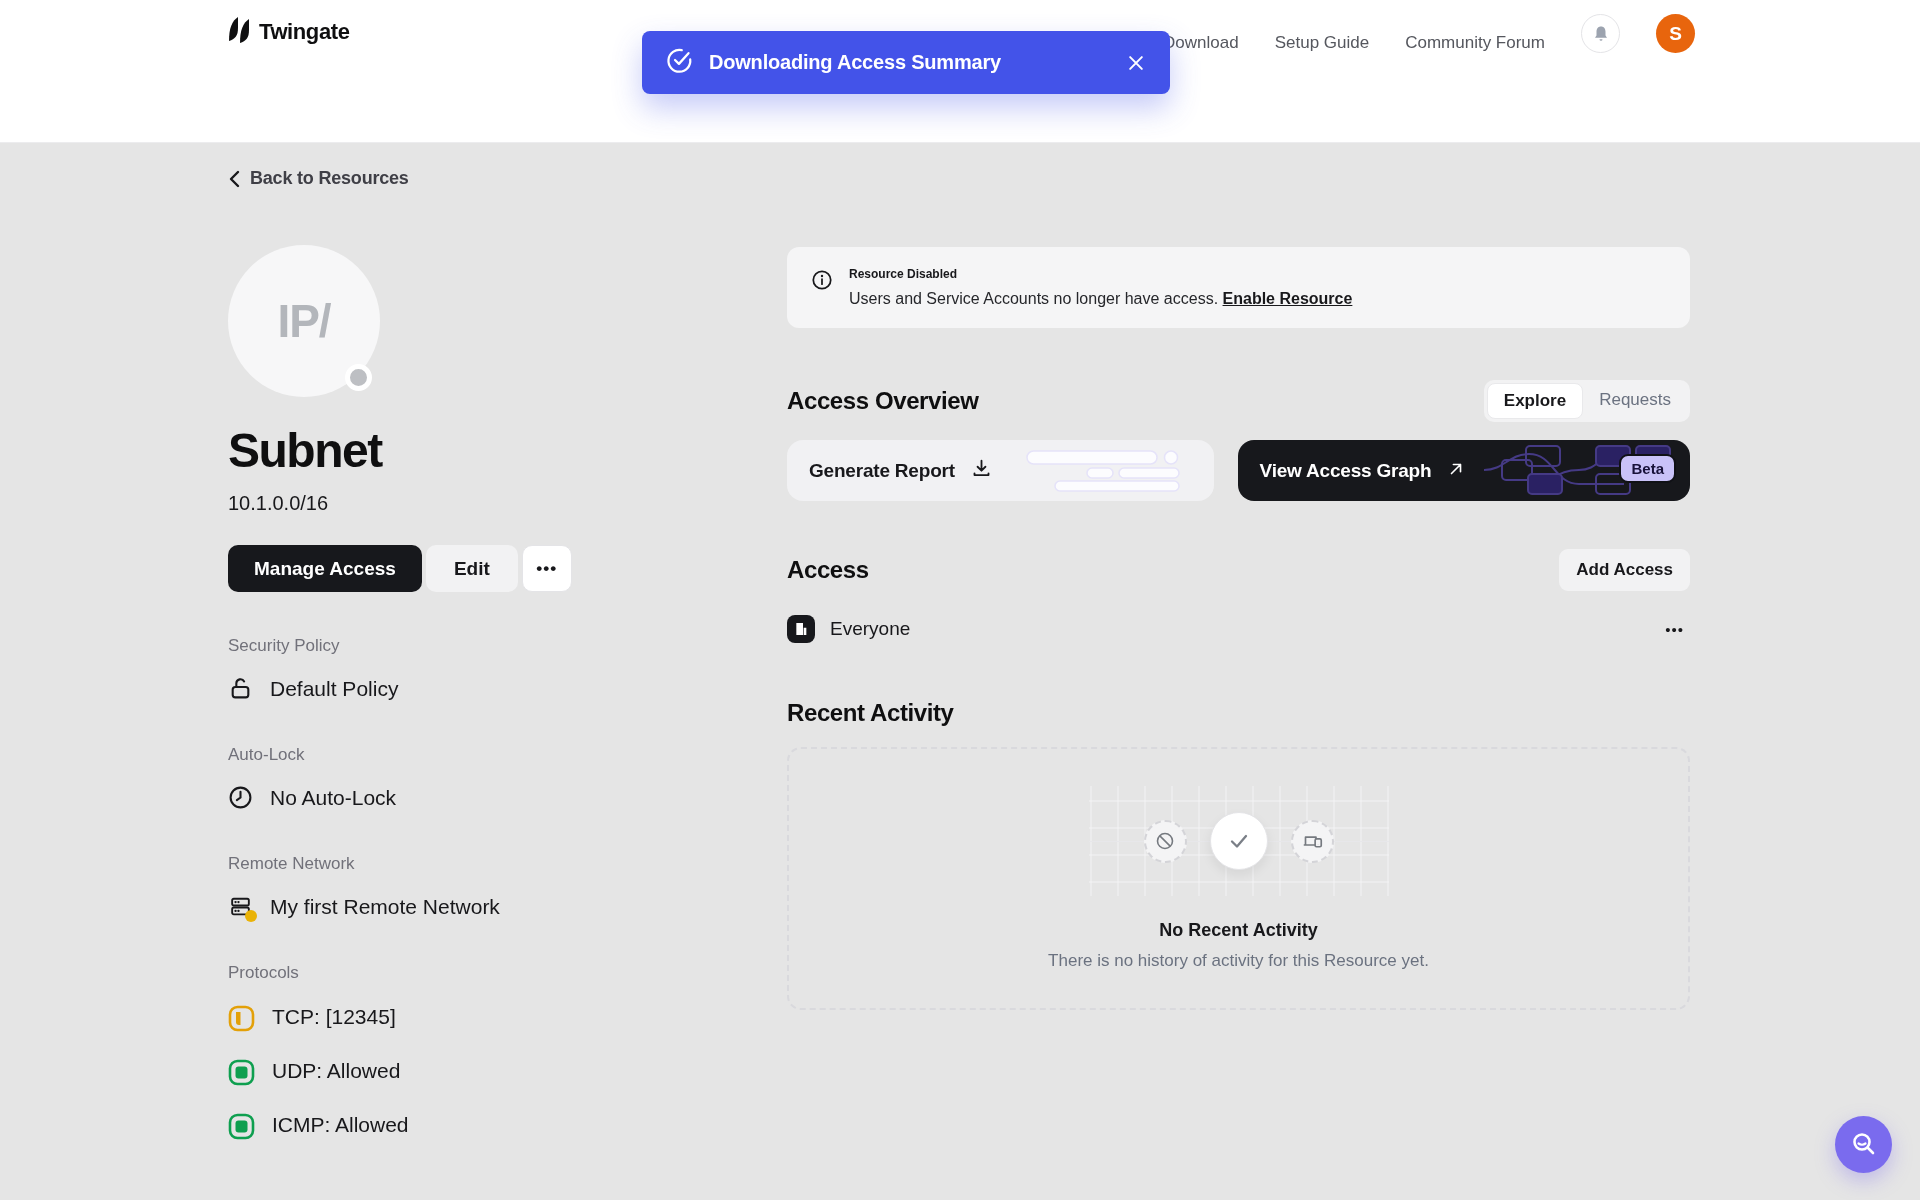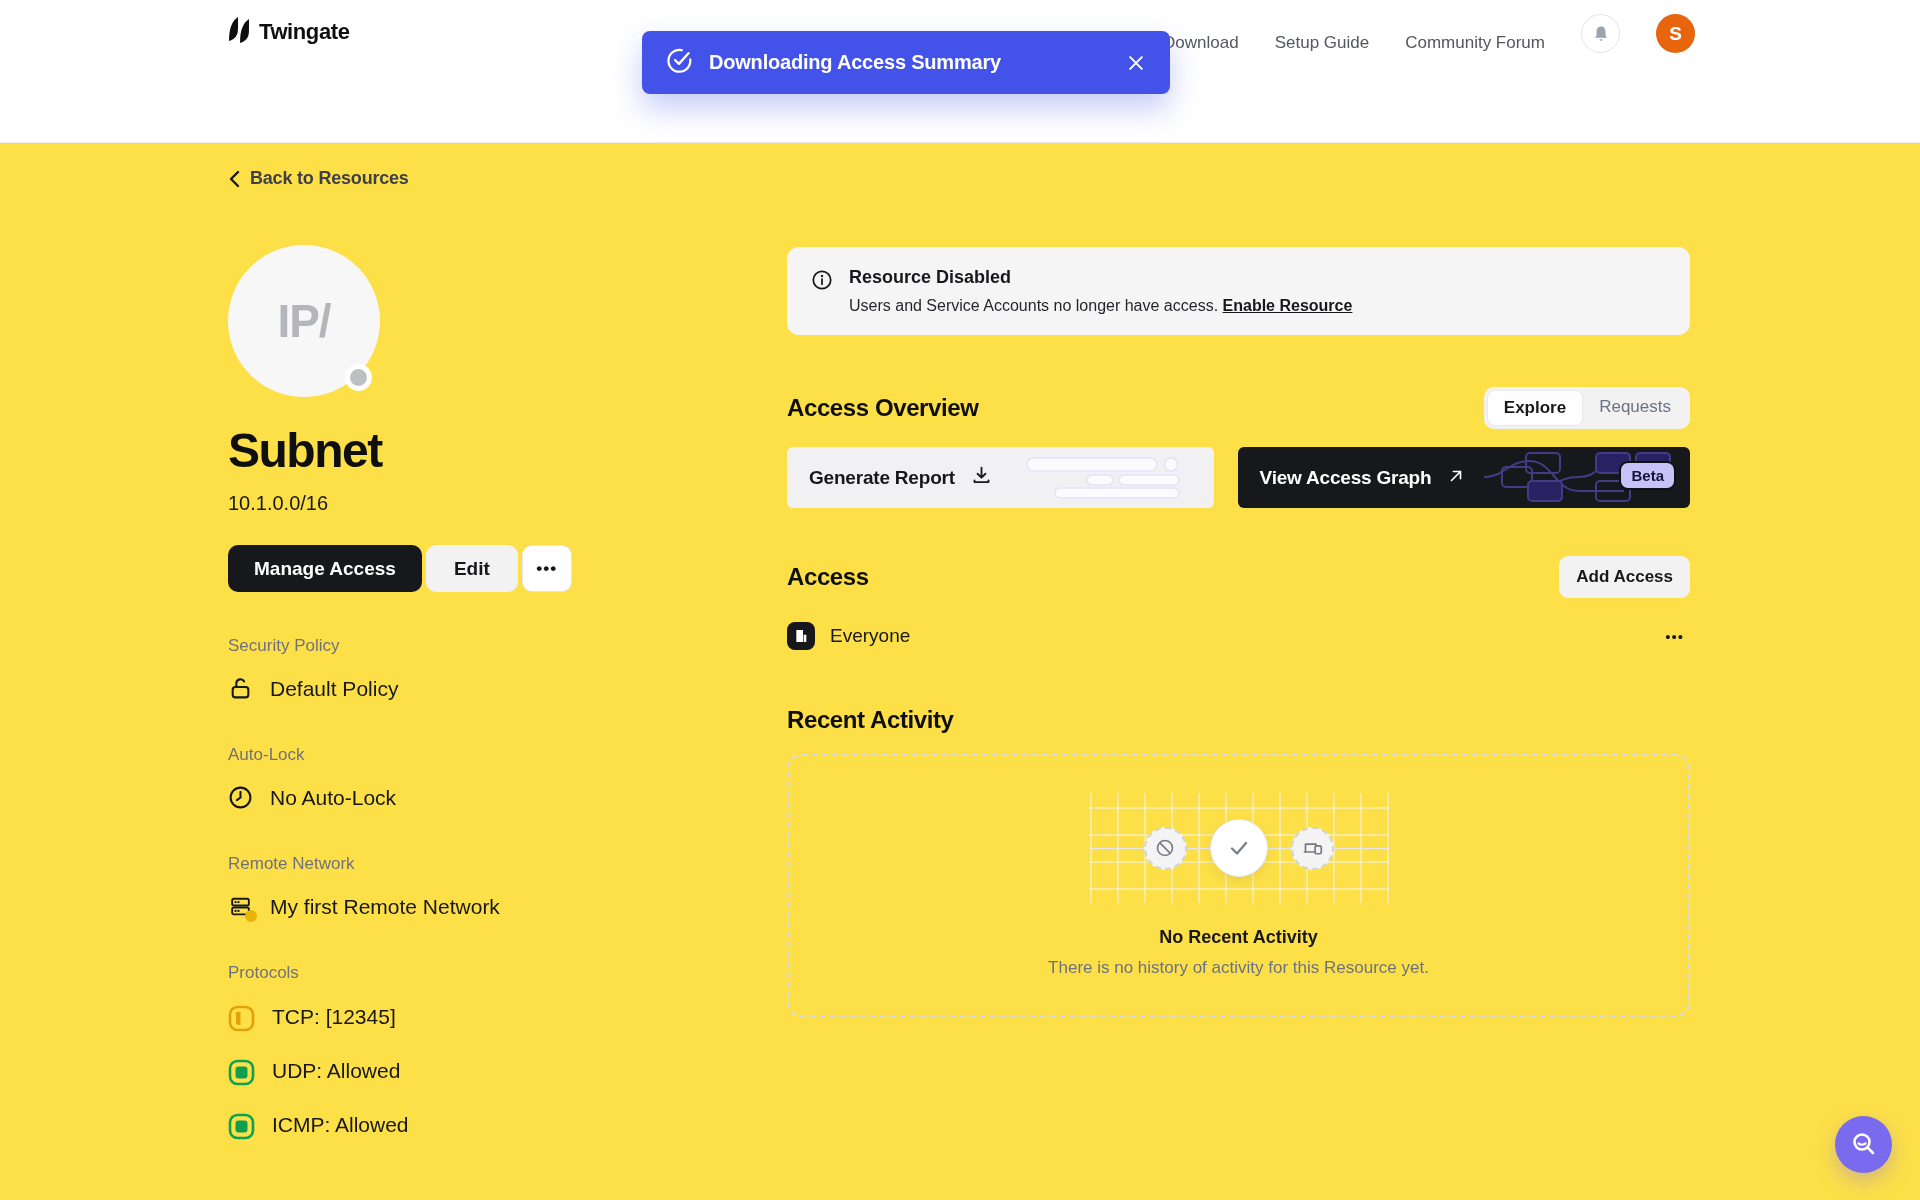--- a/index.html
+++ b/index.html
@@ -1,17 +1,17 @@
 <!DOCTYPE html>
 <html><head>
 <meta charset="utf-8">
 <style>
   * { margin:0; padding:0; box-sizing:border-box; }
   html,body { width:1920px; height:1200px; background:#fff; font-family:"Liberation Sans", sans-serif; color:#18181b; overflow:hidden; }
-  .screen { position:relative; width:1920px; height:1200px; background:#fde047; }
+  .screen { position:relative; width:1920px; height:1200px; background:#e5e5e5; }
 
   
   .header { position:absolute; top:0; left:0; width:1920px; height:143px; background:#fff; border-bottom:1px solid #ececee; }
   .brand { position:absolute; left:228px; top:16px; display:flex; align-items:center; gap:9px; }
   .brand-word { font-size:22px; font-weight:700; letter-spacing:-0.4px; color:#0f0f10; }
   .top-links { position:absolute; right:225px; top:14px; display:flex; align-items:flex-end; gap:36px; }
   .top-link { font-size:17px; color:#55575e; cursor:pointer; white-space:nowrap; }
   .bell-wrap { width:39px; height:39px; border:1px solid #e4e4e7; border-radius:50%; display:flex; align-items:center; justify-content:center; cursor:pointer; background:#fff; }
   .avatar { width:39px; height:39px; border-radius:50%; background:#e8650d; color:#fff; font-size:19px; font-weight:600; display:flex; align-items:center; justify-content:center; cursor:pointer; }
   .nav-row { position:absolute; left:228px; top:88px; display:flex; gap:27px; }
@@ -43,33 +43,33 @@
   .detail-value { margin-top:20px; display:flex; align-items:center; gap:17px; font-size:21px; font-weight:500; color:#18181b; }
   .detail-value .ic { flex:0 0 auto; display:flex; }
   .proto-row { margin-top:22px; display:flex; align-items:flex-start; gap:17px; font-size:21px; font-weight:500; }
   .proto-row:first-of-type { margin-top:20px; }
   .rn-icon-wrap { position:relative; display:flex; }
   .rn-dot { position:absolute; right:-4px; bottom:-3px; width:12px; height:12px; border-radius:50%; background:#eab308; }
 
   
   .right-col { position:absolute; left:787px; top:247px; width:903px; }
   .info-banner { background:#f5f5f6; border-radius:12px; padding:20px 24px; display:flex; gap:16px; }
-  .info-title { font-size:18px; font-weight:700; color:#18181b; }
+  .info-title { font-size:12px; font-weight:700; color:#18181b; }
   .info-sub { margin-top:9px; font-size:16px; color:#26272b; }
   .info-link { text-decoration:underline; font-weight:600; cursor:pointer; color:#18181b; }
 
   .section-row { display:flex; align-items:center; justify-content:space-between; }
   .h2 { font-size:24px; font-weight:700; letter-spacing:-0.4px; color:#0f0f10; }
   .ao-row { margin-top:52px; }
   .toggle { background:#f2f2f3; border-radius:10px; padding:3px; display:flex; }
   .toggle-opt { font-size:17px; padding:7px 16px; border-radius:8px; color:#6b7280; cursor:pointer; }
   .toggle-opt.active { background:#fff; color:#18181b; font-weight:600; border:1px solid #e9e9eb; }
 
   .cards-row { margin-top:18px; display:flex; gap:24px; }
-  .card-btn { position:relative; height:61px; border-radius:6px; display:flex; align-items:center; padding:0 22px; gap:16px; cursor:pointer; overflow:hidden; }
+  .card-btn { position:relative; height:61px; border-radius:16px; display:flex; align-items:center; padding:0 22px; gap:16px; cursor:pointer; overflow:hidden; }
   .card-report { width:427px; background:#f1f1f3; color:#18181b; }
   .card-graph { width:453px; background:#17181c; color:#fff; }
   .card-label { font-size:19px; font-weight:600; letter-spacing:-0.2px; white-space:nowrap; }
   .report-deco { position:absolute; right:14px; top:9px; width:175px; height:44px; opacity:0.9; }
   .graph-deco { position:absolute; right:6px; top:0; height:61px; }
   .beta-badge { position:absolute; right:14px; top:14px; background:#c9c2f8; color:#18123a; border:2px solid #101116; font-size:15px; font-weight:600; padding:4px 10px; border-radius:9px; }
 
   .access-row { margin-top:48px; }
   .btn-add { background:#f2f2f3; border:none; border-radius:9px; font-family:inherit; font-size:17px; font-weight:600; color:#18181b; padding:11px 17px; cursor:pointer; }
   .principal-row { margin-top:24px; display:flex; align-items:center; gap:15px; }

